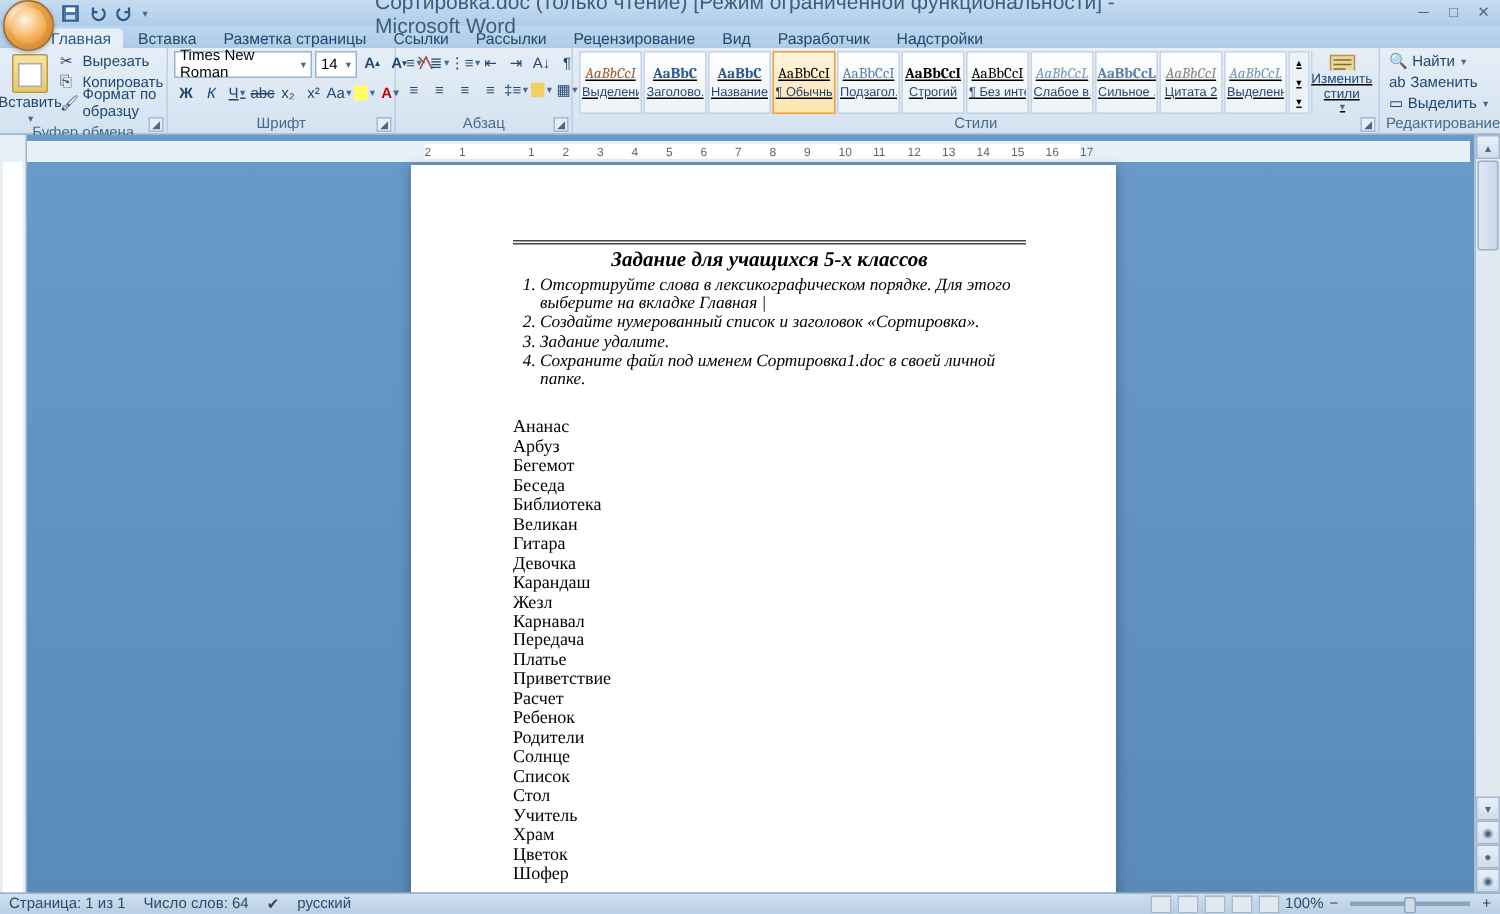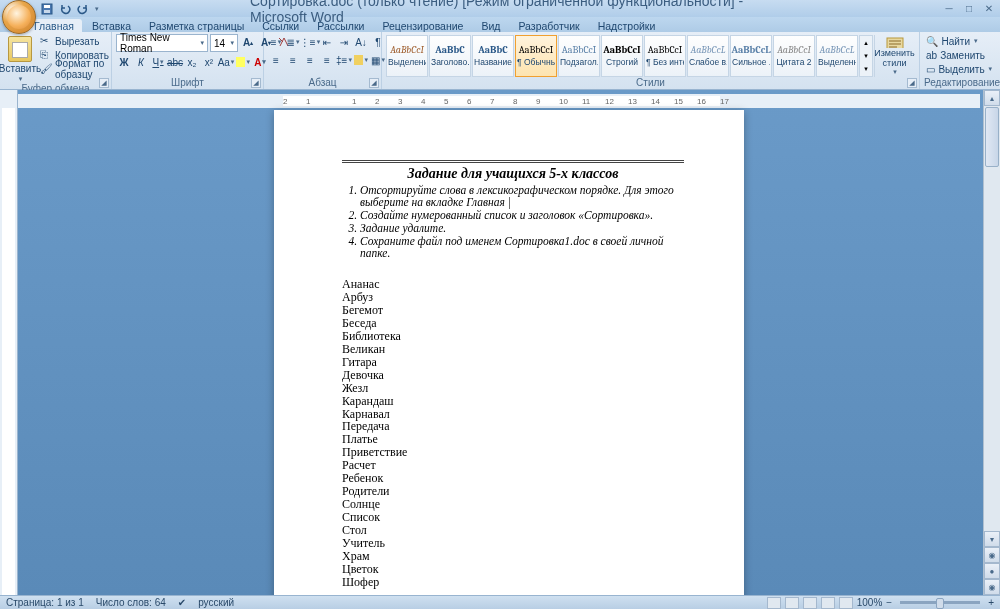--- a/index.html
+++ b/index.html
@@ -35,21 +35,21 @@
 .font-row1{display:flex;gap:2px;margin-bottom:2px;}
 .font-name{width:92px;height:18px;background:#fff;border:1px solid #9ab4ce;font-size:10px;padding:1px 3px;display:flex;align-items:center;justify-content:space-between;}
 .font-size{width:28px;height:18px;background:#fff;border:1px solid #9ab4ce;font-size:10px;padding:1px 3px;display:flex;align-items:center;justify-content:space-between;}
 .btnlet{width:16px;height:16px;border:1px solid transparent;display:inline-flex;align-items:center;justify-content:center;font-size:10px;color:#204870;border-radius:2px;}
 .font-row2{display:flex;gap:1px;align-items:center;}
 
 .para-group{width:118px;}
 .para-row{display:flex;gap:1px;margin-bottom:2px;}
 
 .styles-group{flex:1;min-width:0;}
-.styles-body{display:flex;gap:1px;align-items:flex-end;}
+.styles-body{display:flex;gap:1px;align-items:flex-start;text-decoration:underline;}
 .style-item{width:42px;height:42px;border:1px solid #c5d5e5;background:linear-gradient(to bottom,#fefefe,#ecf2f8);display:flex;flex-direction:column;align-items:center;justify-content:center;padding:1px;text-align:center;}
 .style-item.selected{border:1.5px solid #f0a030;background:linear-gradient(to bottom,#fff3dc,#fde4b0);}
 .style-preview{font-size:10px;font-family:Cambria,serif;line-height:1;}
 .style-name{font-size:8.5px;color:#204870;margin-top:2px;white-space:nowrap;overflow:hidden;width:100%;}
 .style-more{width:14px;height:42px;border:1px solid #c5d5e5;background:#ecf2f8;display:flex;flex-direction:column;justify-content:space-around;align-items:center;}
 .change-styles{width:40px;height:42px;display:flex;flex-direction:column;align-items:center;justify-content:center;font-size:9px;color:#204870;text-align:center;padding:1px;border-left:1px solid #c5d5e5;}
 
 .editing-group{width:80px;border-right:none;}
 .edit-col{display:flex;flex-direction:column;gap:0;font-size:10px;color:#204870;}
 .edit-row{display:flex;align-items:center;gap:3px;padding:1px 2px;height:14px;}
@@ -360,22 +360,22 @@
       </div>
       <div class="words" id="words">
           <div>Ананас</div>
           <div>Арбуз</div>
           <div>Бегемот</div>
           <div>Беседа</div>
           <div>Библиотека</div>
           <div>Великан</div>
           <div>Гитара</div>
           <div>Девочка</div>
+          <div>Карандаш</div>
           <div>Жезл</div>
-          <div>Карандаш</div>
           <div>Карнавал</div>
           <div>Передача</div>
           <div>Платье</div>
           <div>Приветствие</div>
           <div>Расчет</div>
           <div>Ребенок</div>
           <div>Родители</div>
           <div>Солнце</div>
           <div>Список</div>
           <div>Стол</div>

